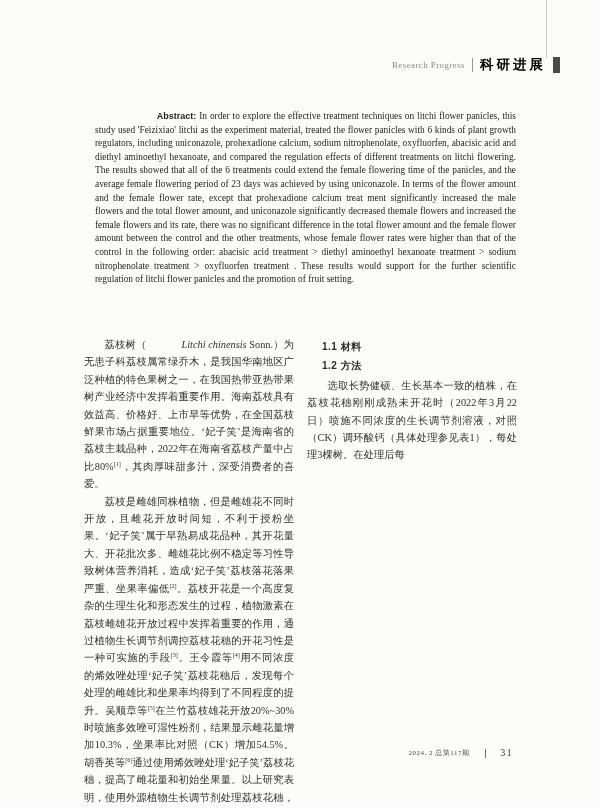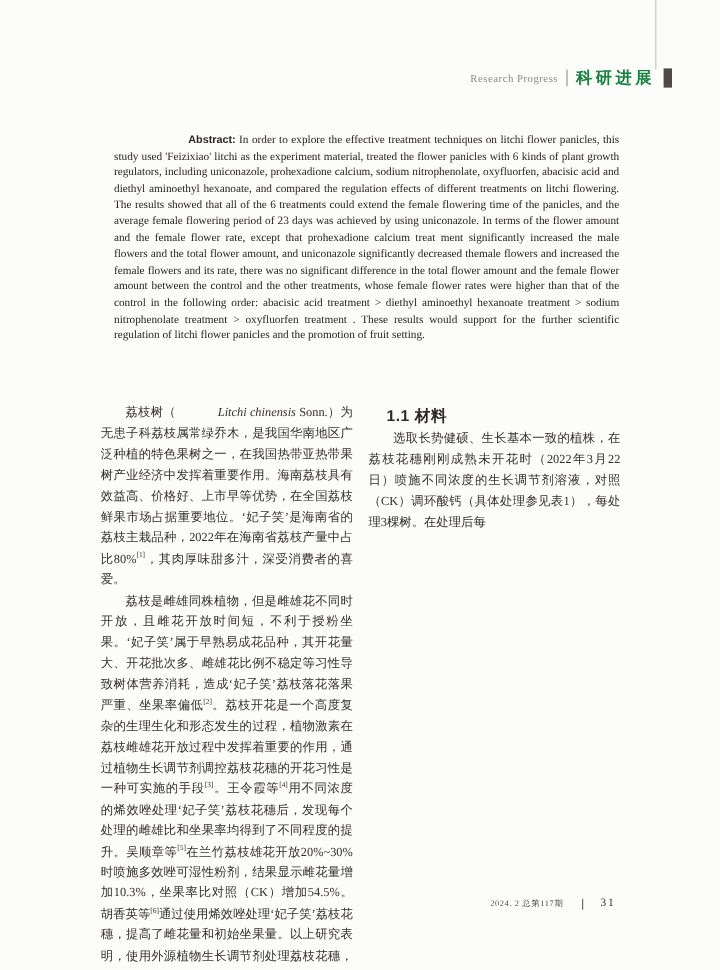--- a/index.html
+++ b/index.html
@@ -11,36 +11,36 @@
     color:#32302d;
     overflow:hidden;
   }
   .page { position:absolute; inset:0; }
 
   
   .vrule { position:absolute; left:546px; top:0; width:1px; height:58px; background:#c8c8c4; }
   .header { position:absolute; top:56px; right:40px; display:flex; align-items:center; gap:7px; }
   .h-en { font-size:9px; color:#8d8b87; letter-spacing:.4px; }
   .h-div { width:1px; height:14px; background:#9a9894; }
-  .h-zh { font-family:Liberation Sans, sans-serif; font-weight:bold; font-size:13.5px; color:#15803d; letter-spacing:3px; }
+  .h-zh { font-family:Liberation Sans, sans-serif; font-weight:bold; font-size:13.5px; color:#000000; letter-spacing:3px; }
   .h-block { width:7px; height:16px; background:#4c4a46; }
 
   
   .abstract { position:absolute; left:95px; top:110px; width:421px; font-size:9.4px; line-height:13.6px; text-align:justify; color:#28262 4; color:#282624; }
   .abstract p { text-indent:1.9em; }
   .blabel { font-family:"Liberation Sans","DejaVu Sans",sans-serif; font-weight:bold; font-size:9px;margin-left:44px; }
 
   
   .columns { position:absolute; left:84px; top:336px; width:433px; display:flex; gap:13px; }
   .col { width:210px; font-size:10.3px; line-height:17.4px; text-align:justify; }
   .col p.ind { text-indent:2em; }
   sup { font-size:.6em; vertical-align:super; line-height:0; }
   .col i { font-style:italic;margin-left:35px; }
   .col h3 { font-family:"Liberation Sans","DejaVu Sans",sans-serif; font-weight:bold; font-size:11px; color:#2c2a28; margin:5px 0 3px 15px; letter-spacing:.5px; }
-  .col h4 { font-family:"Liberation Sans","DejaVu Sans",sans-serif; font-weight:bold; font-size:13px; color:#2c2a28; margin:2px 0 2px 15px; letter-spacing:.5px; }
+  .col h4 { font-family:"Liberation Sans","DejaVu Sans",sans-serif; font-weight:bold; font-size:10px; color:#2c2a28; margin:2px 0 2px 15px; letter-spacing:.5px; }
 
   
   .footer { position:absolute; top:748px; right:87px; display:flex; align-items:center; gap:15px; }
   .f-issue { font-size:7px; color:#4c4a48; letter-spacing:.5px; }
   .f-div { width:1px; height:9px; background:#6e6c68; }
   .f-page { font-size:9.5px; color:#383634; letter-spacing:1.5px; }
 </style>
 </head>
 <body>
 
@@ -59,20 +59,21 @@
     <p><b class="blabel">Abstract:</b><span> In order to explore the effective treatment techniques on litchi flower panicles, this study used 'Feizixiao' litchi as the experiment material, treated the flower panicles with 6 kinds of plant growth regulators, including uniconazole, prohexadione calcium, sodium nitrophenolate, oxyfluorfen, abacisic acid and diethyl aminoethyl hexanoate, and compared the regulation effects of different treatments on litchi flowering. The results showed that all of the 6 treatments could extend the female flowering time of the panicles, and the average female flowering period of 23 days was achieved by using uniconazole. In terms of the flower amount and the female flower rate, except that prohexadione calcium treat ment significantly increased the male flowers and the total flower amount, and uniconazole significantly decreased themale flowers and increased the female flowers and its rate, there was no significant difference in the total flower amount and the female flower amount between the control and the other treatments, whose female flower rates were higher than that of the control in the following order: abacisic acid treatment &gt; diethyl aminoethyl hexanoate treatment &gt; sodium nitrophenolate treatment &gt; oxyfluorfen treatment . These results would support for the further scientific regulation of litchi flower panicles and the promotion of fruit setting.</span></p>
   </div>
 
   <div class="columns">
     <div class="col">
       <p class="ind">荔枝树（<i>Litchi chinensis</i> Sonn.）为无患子科荔枝属常绿乔木，是我国华南地区广泛种植的特色果树之一，在我国热带亚热带果树产业经济中发挥着重要作用。海南荔枝具有效益高、价格好、上市早等优势，在全国荔枝鲜果市场占据重要地位。‘妃子笑’是海南省的荔枝主栽品种，2022年在海南省荔枝产量中占比80%<sup>[1]</sup>，其肉厚味甜多汁，深受消费者的喜爱。</p>
       <p class="ind">荔枝是雌雄同株植物，但是雌雄花不同时开放，且雌花开放时间短，不利于授粉坐果。‘妃子笑’属于早熟易成花品种，其开花量大、开花批次多、雌雄花比例不稳定等习性导致树体营养消耗，造成‘妃子笑’荔枝落花落果严重、坐果率偏低<sup>[2]</sup>。荔枝开花是一个高度复杂的生理生化和形态发生的过程，植物激素在荔枝雌雄花开放过程中发挥着重要的作用，通过植物生长调节剂调控荔枝花穗的开花习性是一种可实施的手段<sup>[3]</sup>。王令霞等<sup>[4]</sup>用不同浓度的烯效唑处理‘妃子笑’荔枝花穗后，发现每个处理的雌雄比和坐果率均得到了不同程度的提升。吴顺章等<sup>[5]</sup>在兰竹荔枝雄花开放20%~30%时喷施多效唑可湿性粉剂，结果显示雌花量增加10.3%，坐果率比对照（CK）增加54.5%。胡香英等<sup>[6]</sup>通过使用烯效唑处理‘妃子笑’荔枝花穗，提高了雌花量和初始坐果量。以上研究表明，使用外源植物生长调节剂处理荔枝花穗，可以起到提高荔</p>
     </div>
     <div class="col">
       <h4>1.1  材料</h4>
+      <h4>1.2  方法</h4>
       <p class="ind">选取长势健硕、生长基本一致的植株，在荔枝花穗刚刚成熟未开花时（2022年3月22日）喷施不同浓度的生长调节剂溶液，对照（CK）调环酸钙（具体处理参见表1），每处理3棵树。在处理后每</p>
     </div>
   </div>
 
   <div class="footer">
     <span class="f-issue">2024. 2 总第117期</span>
     <span class="f-div"></span>
     <span class="f-page">31</span>
   </div>
 

